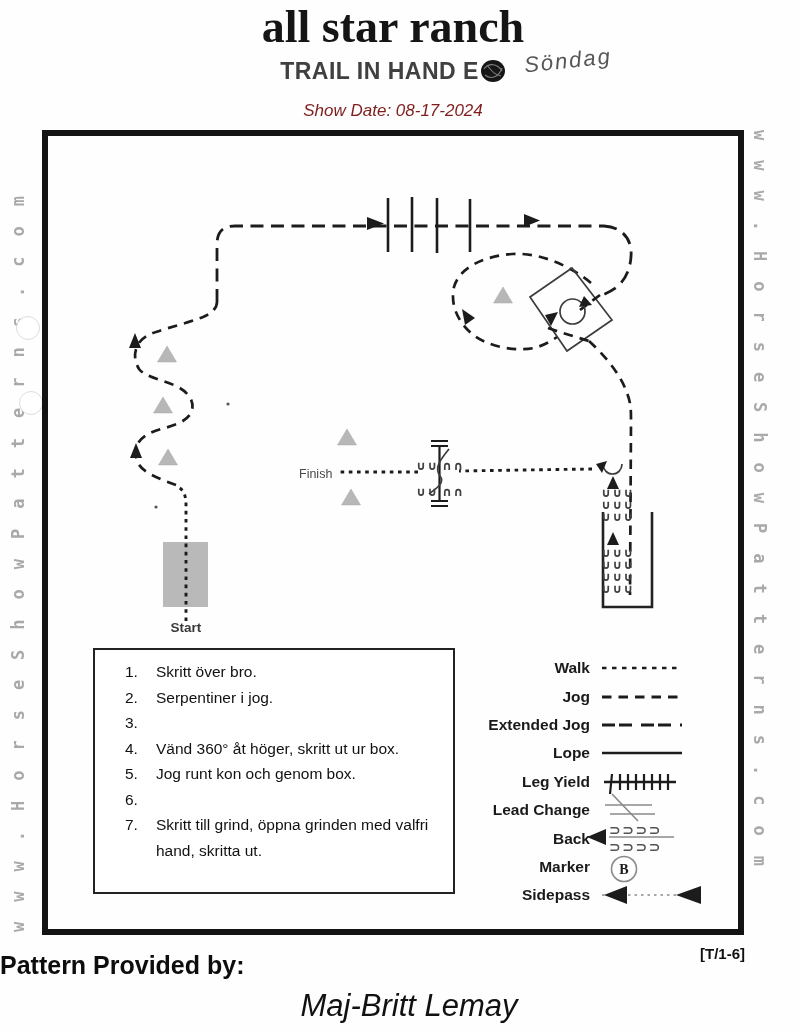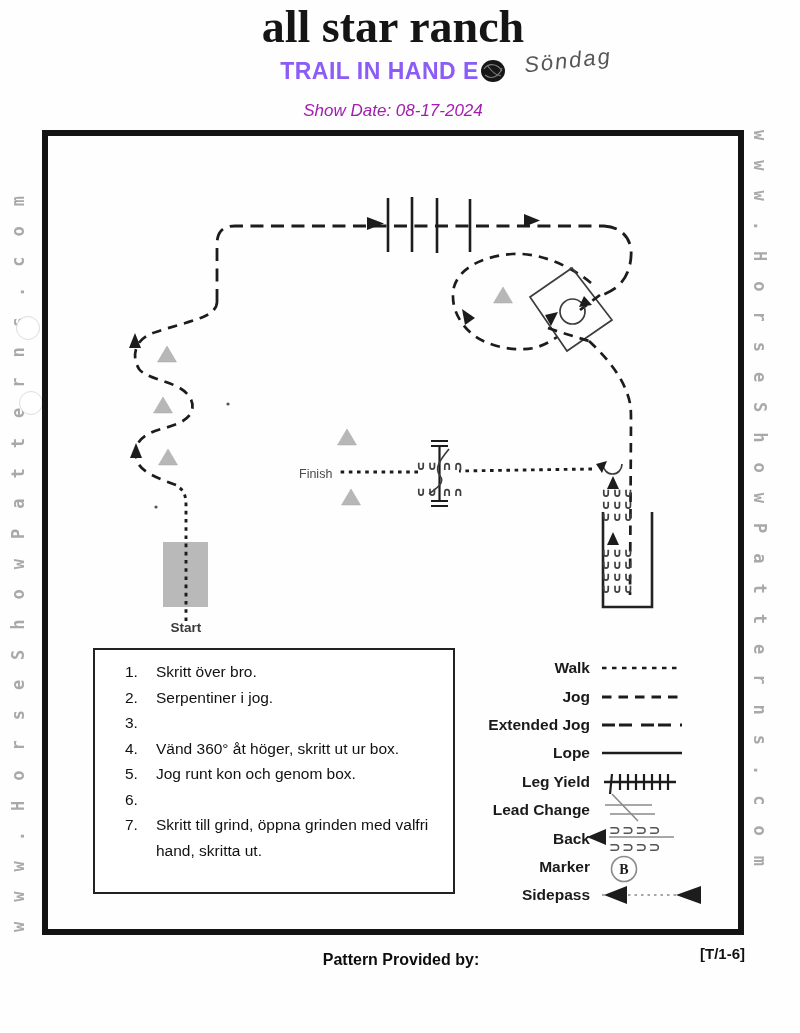--- a/index.html
+++ b/index.html
@@ -8,31 +8,31 @@
     background:#fefefe; overflow:hidden;
     font-family:"Liberation Sans", sans-serif; color:var(--ink,#1c1c1c);
   }
   
   .ranch-title {
     position:absolute; left:0; top:8; width:786px; text-align:center;
     font-family:"Liberation Serif", serif; font-weight:bold; font-size:46px; color:#151515;
   }
   .event-row {
     position:absolute; left:0; top:58px; width:786px; text-align:center;
-    font-weight:bold; font-size:23px; letter-spacing:.5px; color:#8b5cf6;
+    font-weight:bold; font-size:23px; letter-spacing:.5px; color:#404040;
   }
   .event-row .blob { vertical-align:-4px; margin-left:1px; }
   .handwritten {
     position:absolute; left:524px; top:48px; font-style:italic; font-size:22px;
     letter-spacing:2px; color:var(--handwriting,#565656);
     transform:rotate(-6deg); font-weight:500;
   }
   .show-date {
     position:absolute; left:0; top:101px; width:786px; text-align:center;
-    font-style:italic; font-size:17px; color:#a21caf;
+    font-style:italic; font-size:17px; color:#7f1d1d;
   }
   
   .wm {
     position:absolute; top:130px; height:802px; width:26px;
     font-family:"DejaVu Sans Mono", monospace; font-weight:700; font-size:17px;
     letter-spacing:20px; color:var(--watermark,#a9a9a9);
     writing-mode:vertical-rl; white-space:nowrap; z-index:1; line-height:26px;
   }
   .wm-left { left:5px; transform:rotate(180deg); }
   .wm-right { left:747px; }
@@ -73,22 +73,22 @@
     width:118px; text-align:right; padding-right:12px; box-sizing:border-box;
     font-family:Liberation Sans, sans-serif; font-weight:bold; font-size:15.5px; color:#1a1a1a;
   }
   .lsym { overflow:visible; flex:none; }
   .lsym .ink { stroke:#1c1c1c; fill:none; }
   .lsym .gray { stroke:var(--legend-gray,#8a8a8a); fill:none; }
   .backrow { fill:#555; font:600 14px "DejaVu Sans", sans-serif; letter-spacing:1.5px; }
   .markerB { fill:#1a1a1a; font:bold 14px "Liberation Serif", serif; }
   
   .provided-by {
-    position:absolute; left:16px; top:951px; width:770px; text-align:center;
-    font-weight:bold; font-size:16px; color:#0d0d0d;
+    position:absolute; left:0; top:951px; width:770px; 
+    font-weight:bold; font-size:25px; color:#0d0d0d;
   }
   .provider-name {
     position:absolute; left:24px; top:988px; width:770px; text-align:center;
     font-style:italic; font-size:31px; color:#111;
   }
   .sheet-code { position:absolute; left:664px; top:945px; font-weight:bold; font-size:15px; color:#111;padding-left:36px; }
 </style>
 </head>
 <body>
 
@@ -280,14 +280,15 @@
       <svg class="lsym" width="125" height="28">
         <line x1="0" y1="14" x2="74" y2="14" class="gray" stroke-width="1.4" stroke-dasharray="2.5 4"></line>
         <polygon points="2,14 25,5 25,23" fill="#1c1c1c"></polygon>
         <polygon points="74,14 99,5 99,23" fill="#1c1c1c"></polygon>
       </svg>
     </div>
   </div>
 
   <div class="sheet-code">[T/1-6]</div>
   <div class="provided-by">Pattern Provided by:</div>
+  <div class="provider-name">Maj-Britt Lemay</div>
 
 </div>
 
 </body></html>

